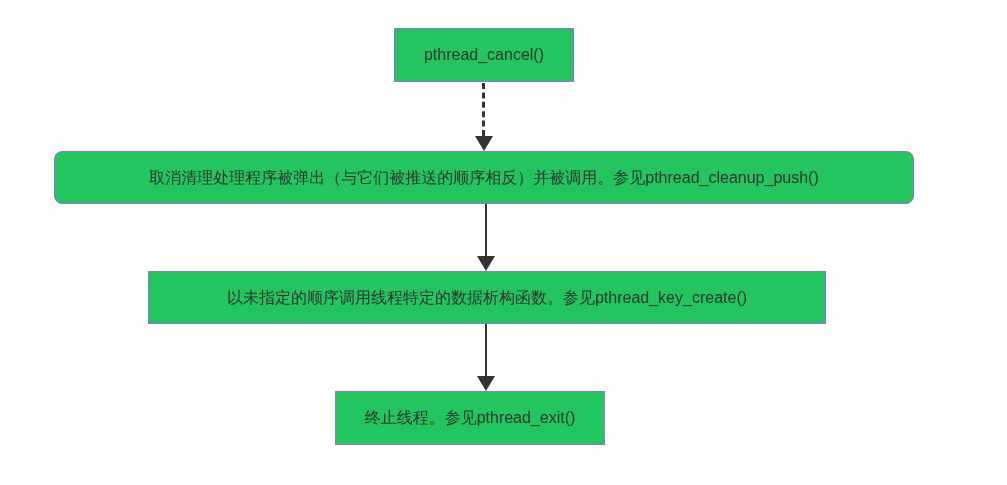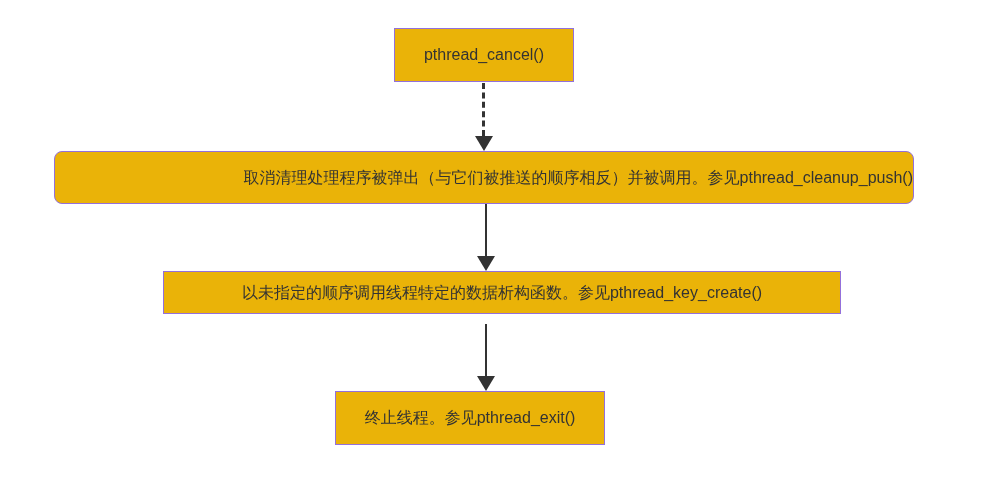--- a/index.html
+++ b/index.html
@@ -11,21 +11,21 @@
     position: relative;
     width: 1007px;
     height: 485px;
     background: #ffffff;
     font-family: "Liberation Sans", "DejaVu Sans", sans-serif;
     overflow: hidden;
   }
   .node {
     position: absolute;
     box-sizing: border-box;
-    background: #eab308;
+    background: #22c55e;
     border: 1px solid #9370DB;
     color: #333333;
     font-size: 16px;
     display: flex;
     align-items: center;
     justify-content: center;
     text-align: center;
     white-space: nowrap;
     line-height: 1.2;
   }
@@ -56,28 +56,28 @@
 
 <div class="canvas">
 
   <div class="node" style="left:394px; top:28px; width:180px; height:54px;">
     <span>pthread_cancel()</span>
   </div>
 
   <div class="edge-line dotted" style="left:482px; top:83px; height:53px;"></div>
   <div class="arrowhead" style="left:475px; top:136px;"></div>
 
-  <div class="node rounded" style="left:54px; top:151px; width:860px; height:53px;justify-content:flex-end;">
+  <div class="node rounded" style="left:54px; top:151px; width:860px; height:53px;">
     <span>取消清理处理程序被弹出（与它们被推送的顺序相反）并被调用。参见pthread_cleanup_push()</span>
   </div>
 
   <div class="edge-line solid" style="left:485px; top:204px; height:53px;"></div>
   <div class="arrowhead" style="left:477px; top:256px;"></div>
 
-  <div class="node" style="left:163px; top:271px; width:678px; height:43px;">
+  <div class="node" style="left:148px; top:271px; width:678px; height:53px;">
     <span>以未指定的顺序调用线程特定的数据析构函数。参见pthread_key_create()</span>
   </div>
 
   <div class="edge-line solid" style="left:485px; top:324px; height:53px;"></div>
   <div class="arrowhead" style="left:477px; top:376px;"></div>
 
   <div class="node" style="left:335px; top:391px; width:270px; height:54px;">
     <span>终止线程。参见pthread_exit()</span>
   </div>
 

